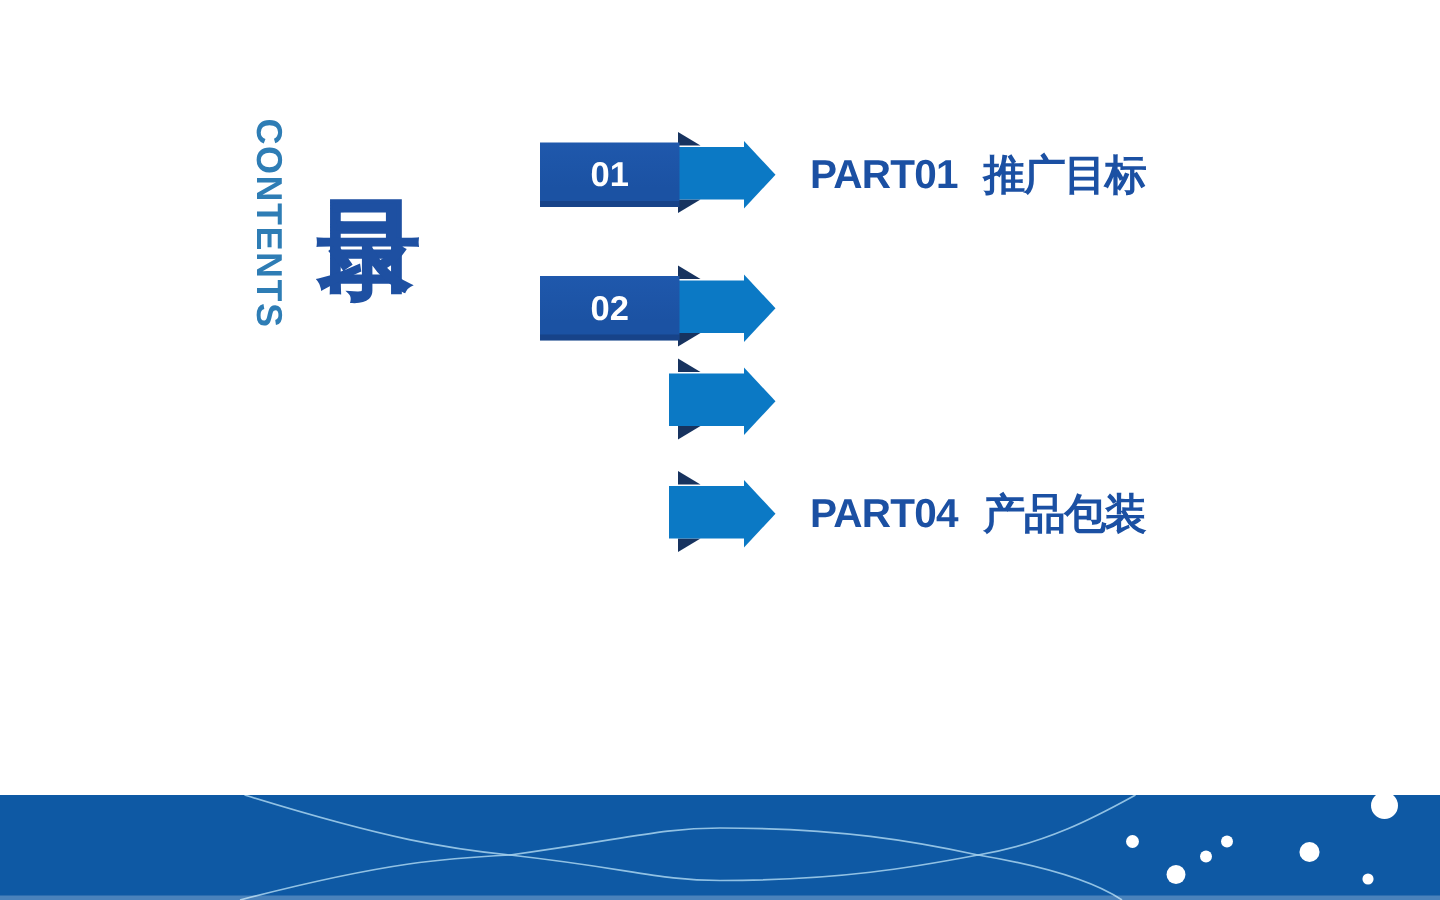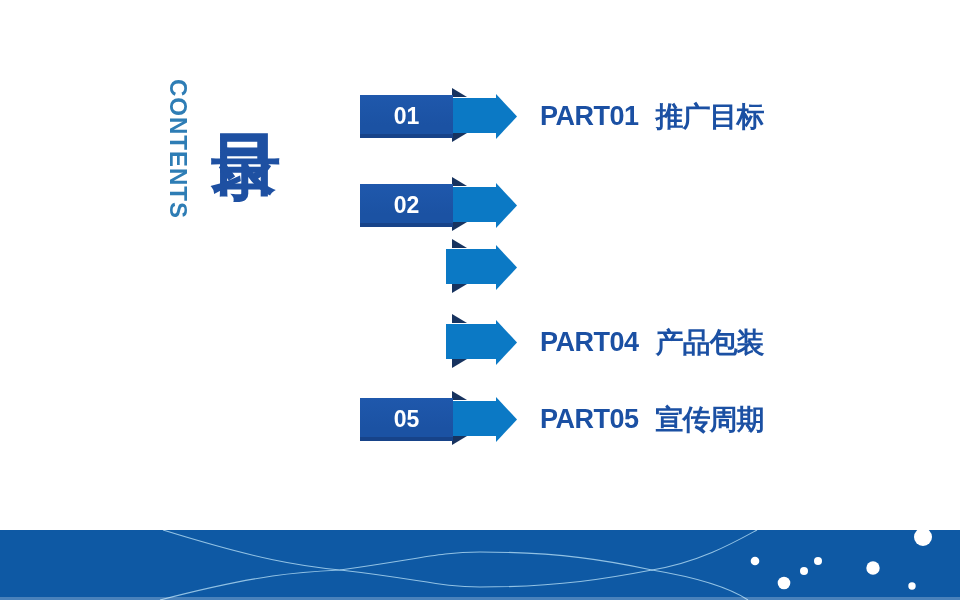--- a/index.html
+++ b/index.html
@@ -113,35 +113,20 @@
         <polygon class="fold" points="6,47 21,47 6,56"></polygon>
         <rect class="arr" x="0" y="12" width="50" height="35"></rect>
         <polygon class="arr" points="50,8 71,30.5 50,53"></polygon>
       </svg>
       <div class="lbl">
         <span class="part">PART04</span>
         <span class="cn">产品包装</span>
       </div>
     </div>
 
-    <div class="row" style="top:303px">
-      <svg class="arrow" viewBox="0 0 76 57">
-        <polygon class="fold" points="6,2 21,11 6,11"></polygon>
-        <polygon class="fold" points="6,47 21,47 6,56"></polygon>
-        <rect class="arr" x="0" y="12" width="50" height="35"></rect>
-        <polygon class="arr" points="50,8 71,30.5 50,53"></polygon>
-      </svg>
-      <div class="numbox">
-        <span>05</span>
-      </div>
-      <div class="lbl">
-        <span class="part">PART05</span>
-        <span class="cn">宣传周期</span>
-      </div>
-    </div>
 
   </div>
 
   <div class="footer">
     <svg width="960" height="70" viewBox="0 0 960 70">
       <path class="wave" d="M 163,0 C 260,30 300,36 340,40 C 420,49 440,57 480,57 C 560,57 610,48 652,40 C 700,48 730,58 748,70"></path>
       <path class="wave" d="M 160,70 C 260,44 300,42 340,40 C 420,29 440,22 480,22 C 560,22 610,31 652,40 C 700,32 735,12 757,0"></path>
       <circle class="dot" cx="755" cy="31" r="4.3"></circle>
       <circle class="dot" cx="784" cy="53" r="6.3"></circle>
       <circle class="dot" cx="804" cy="41" r="4"></circle>

